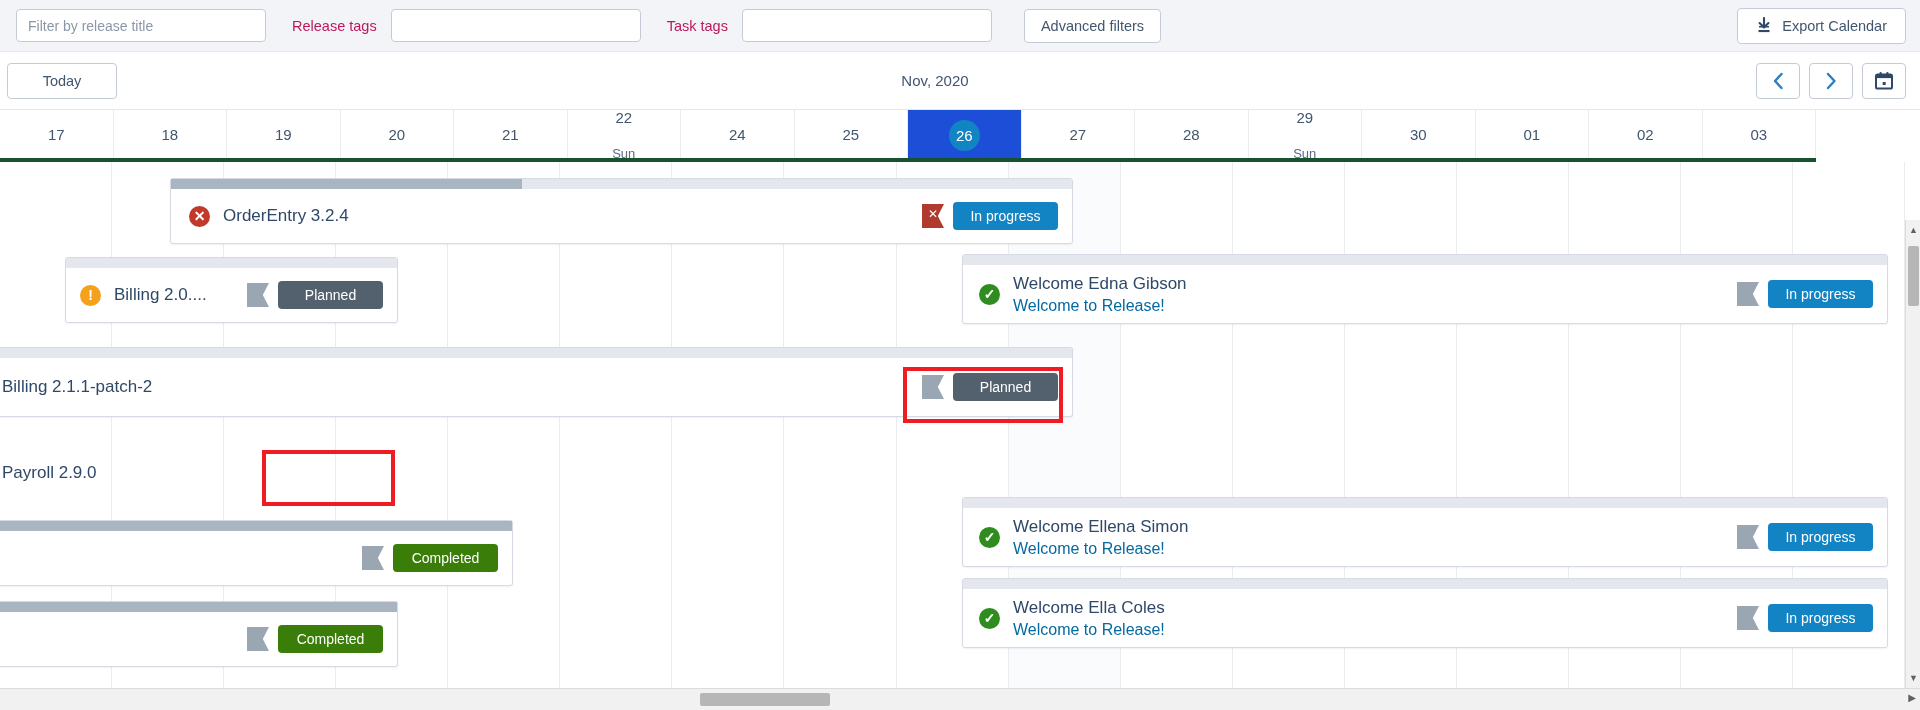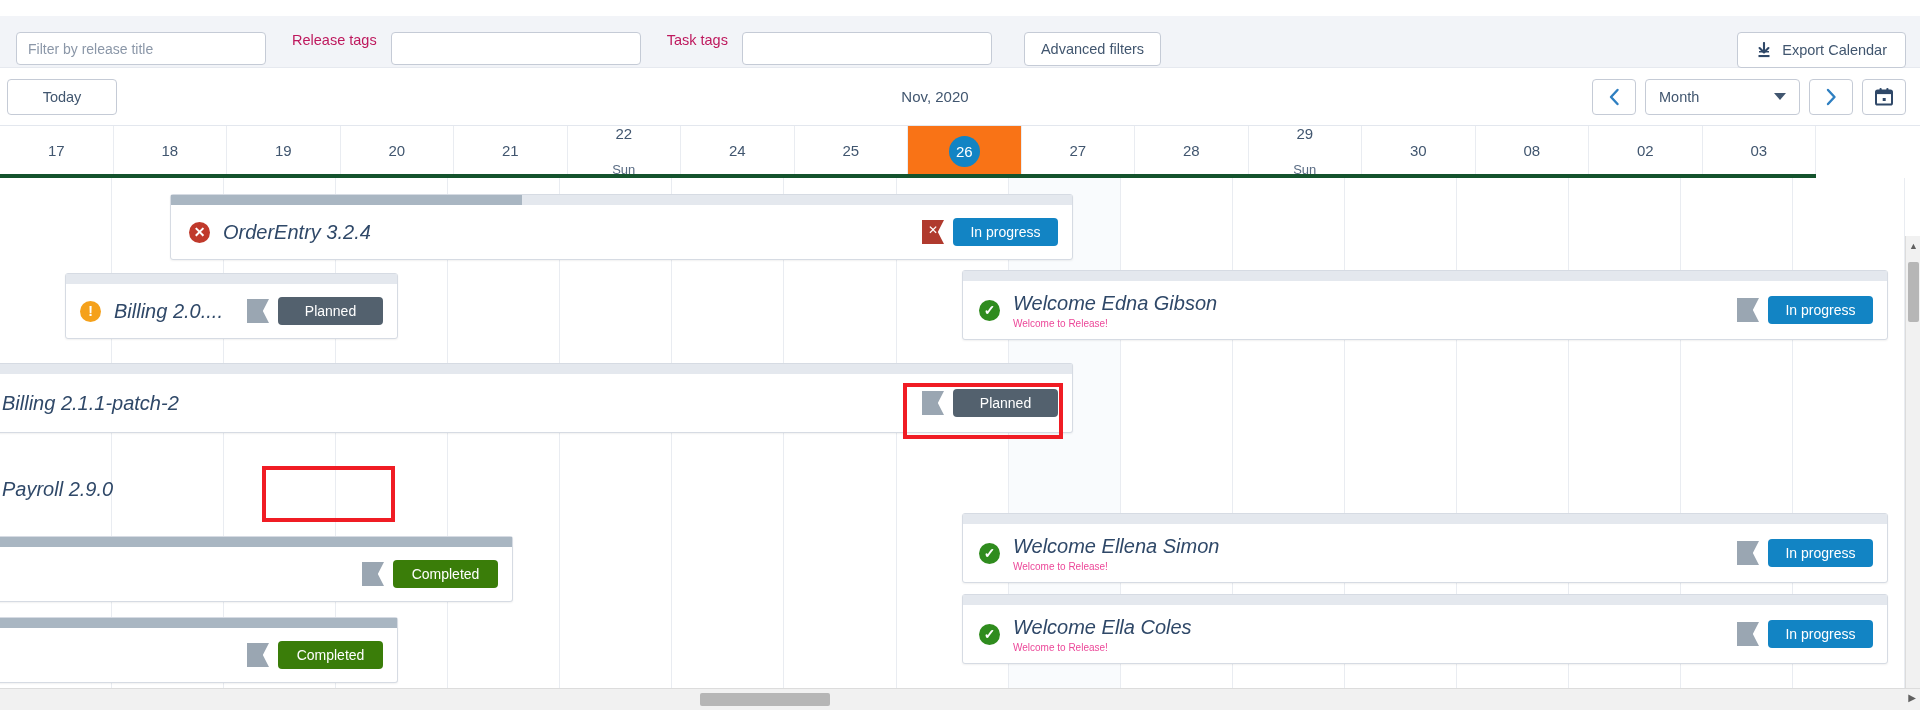--- a/index.html
+++ b/index.html
@@ -10,25 +10,25 @@
     font-family: "Liberation Sans", sans-serif;
     background: #ffffff;
     color: #33475b;
   }
 
   
   .filter-bar {
     height: 52px;
     background: #f2f4f8;
     display: flex;
+    align-items: center;
     padding: 16px 14px;
     gap: 0;
     border-bottom: 1px solid #e6e9ef;
     position: relative;
-    margin-top: 16px;
   }
   .text-input {
     height: 33px;
     border: 1px solid #c5cbd6;
     border-radius: 4px;
     background: #fff;
     font-size: 14px;
     font-family: "Liberation Sans", sans-serif;
     color: #33475b;
     padding: 0 11px;
@@ -143,21 +143,21 @@
     flex: 1 1 0;
     border-right: 1px solid #e9ecf1;
     display: flex;
     flex-direction: column;
     align-items: center;
     justify-content: center;
     font-size: 15px;
     color: #41566f;
     padding-top: 2px;
   }
-  .day-col.today-col { background: #f97316; }
+  .day-col.today-col { background: #1d4ed8; }
   .day-col .dow { font-size: 13px; color: #5a6c84; line-height: 1.15; margin-top: 20px; }
   .day-num { line-height: 1.2; }
   .today-pill {
     width: 31px; height: 31px;
     border-radius: 50%;
     background: #1284c4;
     color: #fff;
     display: flex; align-items: center; justify-content: center;
     font-size: 15px;
   }
@@ -215,22 +215,22 @@
     font-size: 14px;
     color: #fff;
     flex: 0 0 auto;
     margin-right: 13px;
     font-weight: bold;
   }
   .dot-error { background: #c0392b; }
   .dot-warn  { background: #f5a11b; }
   .dot-ok    { background: #2f8c1e; }
 
-  .bar-title { font-size: 20px; color: #2f4868; white-space: nowrap; font-style: italic; }
-  .bar-sub { font-size: 10px; color: #ec4899; margin-top: 3px; }
+  .bar-title { font-size: 17px; color: #2f4868; white-space: nowrap; }
+  .bar-sub { font-size: 16px; color: #0369a1; margin-top: 3px; }
   .bar-texts { display: flex; flex-direction: column; justify-content: center; }
 
   .bar-right {
     margin-left: auto;
     display: flex;
     align-items: center;
     gap: 8px;
     flex: 0 0 auto;
   }
   .flag {
@@ -354,24 +354,20 @@
   <button class="btn" id="today-btn">Today</button>
 
   <div class="nav-title">Nov, 2020</div>
 
   <div class="nav-right">
     <div class="icon-btn">
       <svg width="14" height="20" viewBox="0 0 14 20">
         <path d="M10.5 3 L4 10 L10.5 17" stroke="#2e7fc1" stroke-width="2.4" fill="none" stroke-linecap="round" stroke-linejoin="round"></path>
       </svg>
     </div>
-    <div class="select-box">
-      <span>Month</span>
-      <span class="caret"></span>
-    </div>
     <div class="icon-btn">
       <svg width="14" height="20" viewBox="0 0 14 20">
         <path d="M4 3 L10.5 10 L4 17" stroke="#2e7fc1" stroke-width="2.4" fill="none" stroke-linecap="round" stroke-linejoin="round"></path>
       </svg>
     </div>
     <div class="icon-btn">
       <svg width="20" height="20" viewBox="0 0 20 20">
         <rect x="2" y="3.5" width="16" height="14" rx="1.6" stroke="#2f4868" stroke-width="2" fill="none"></rect>
         <rect x="2" y="3.5" width="16" height="3.6" fill="#2f4868"></rect>
         <rect x="5.5" y="1" width="2.2" height="4" rx="1" fill="#2f4868"></rect>
@@ -420,21 +416,21 @@
         <div class="day-num">28</div>
       </div>
       <div class="day-col">
         <div class="day-num">29</div>
         <div class="dow">Sun</div>
       </div>
       <div class="day-col">
         <div class="day-num">30</div>
       </div>
       <div class="day-col">
-        <div class="day-num">08</div>
+        <div class="day-num">01</div>
       </div>
       <div class="day-col">
         <div class="day-num">02</div>
       </div>
       <div class="day-col">
         <div class="day-num">03</div>
       </div>
     </div>
 
   <div class="grid-body">

